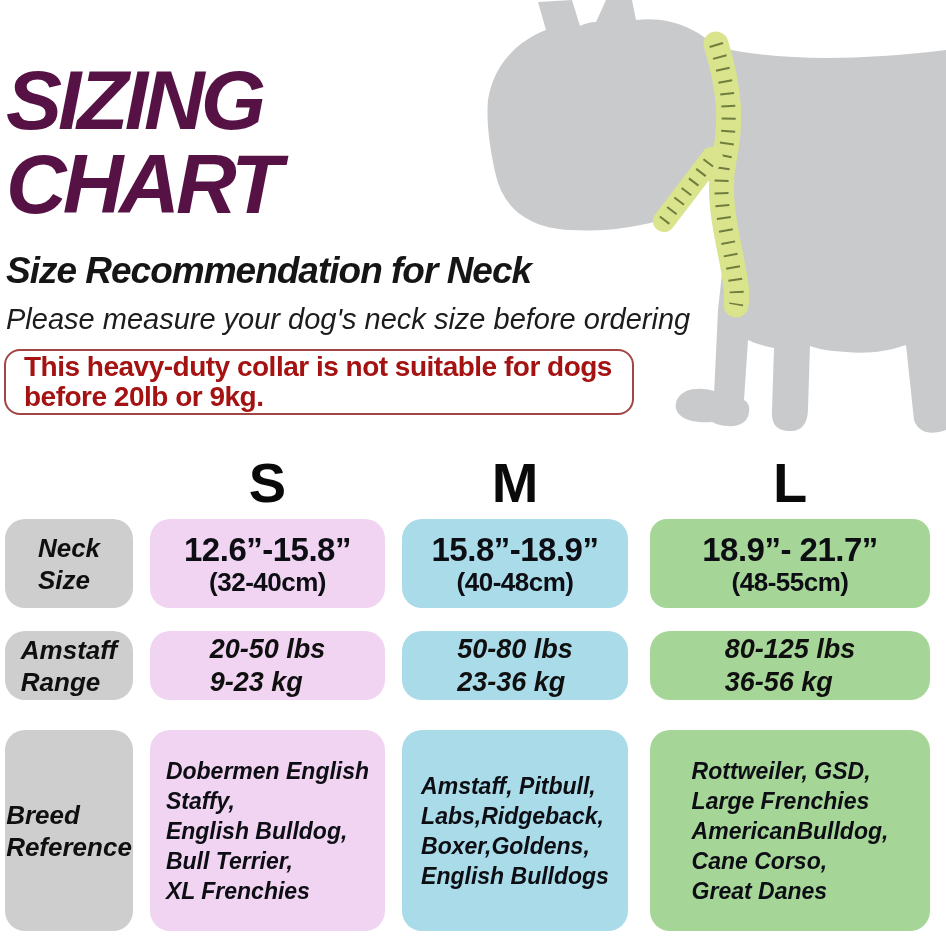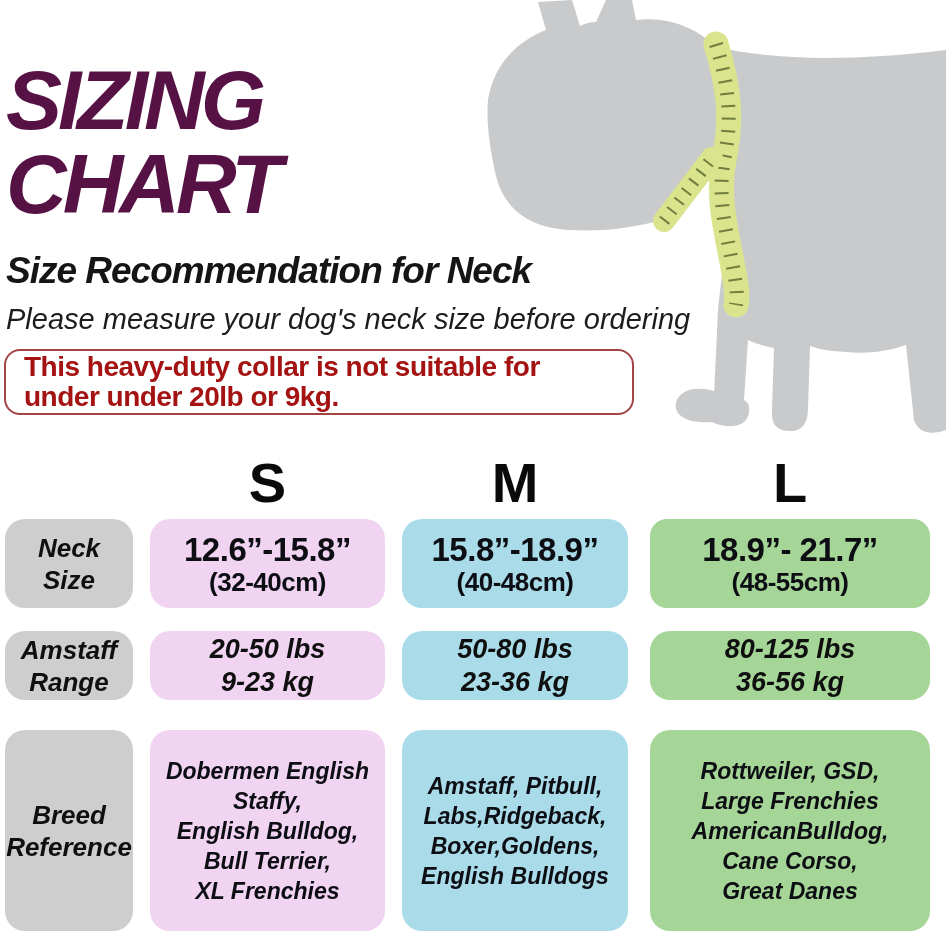--- a/index.html
+++ b/index.html
@@ -76,21 +76,21 @@
   }
 
   
   .cell {
     position: absolute;
     border-radius: 20px;
     display: flex;
     flex-direction: column;
     align-items: center;
     justify-content: center;
-    text-align: center;
+    text-align: left;
   }
   .col-s   { left: 150px; width: 235px; }
   .col-m   { left: 402px; width: 226px; }
   .col-l   { left: 650px; width: 280px; }
   .col-lab { left: 5px;   width: 128px; }
 
   .row-head  { top: 455px; height: 55px; }
   .row-neck  { top: 519px; height: 89px; }
   .row-weight{ top: 631px; height: 69px; }
   .row-breed { top: 730px; height: 201px; }
@@ -198,21 +198,21 @@
       </g>
     </svg>
   </div>
 
   <div class="main-title pre" style="color: rgb(87, 18, 69);">SIZING
 CHART</div>
   <div class="subtitle">Size Recommendation for Neck</div>
   <div class="note">Please measure your dog's neck size before ordering</div>
 
   <div class="warning-box" style="border-color: rgb(163, 69, 69);">
-    <span class="warning-text" style="color: rgb(165, 18, 18);">This heavy-duty collar is not suitable for under under 20lb or 9kg.</span>
+    <span class="warning-text" style="color: rgb(165, 18, 18);">This heavy-duty collar is not suitable for dogs before 20lb or 9kg.</span>
   </div>
 
   <div class="size-letter col-s row-head">S</div>
   <div class="size-letter col-m row-head">M</div>
   <div class="size-letter col-l row-head">L</div>
 
   <div class="cell col-lab row-neck row-label-cell pre lab-bg" style="background-color: rgb(206, 206, 206);">Neck
 Size</div>
   <div class="cell col-lab row-weight row-label-cell pre lab-bg" style="background-color: rgb(206, 206, 206);">Amstaff
 Range</div>

